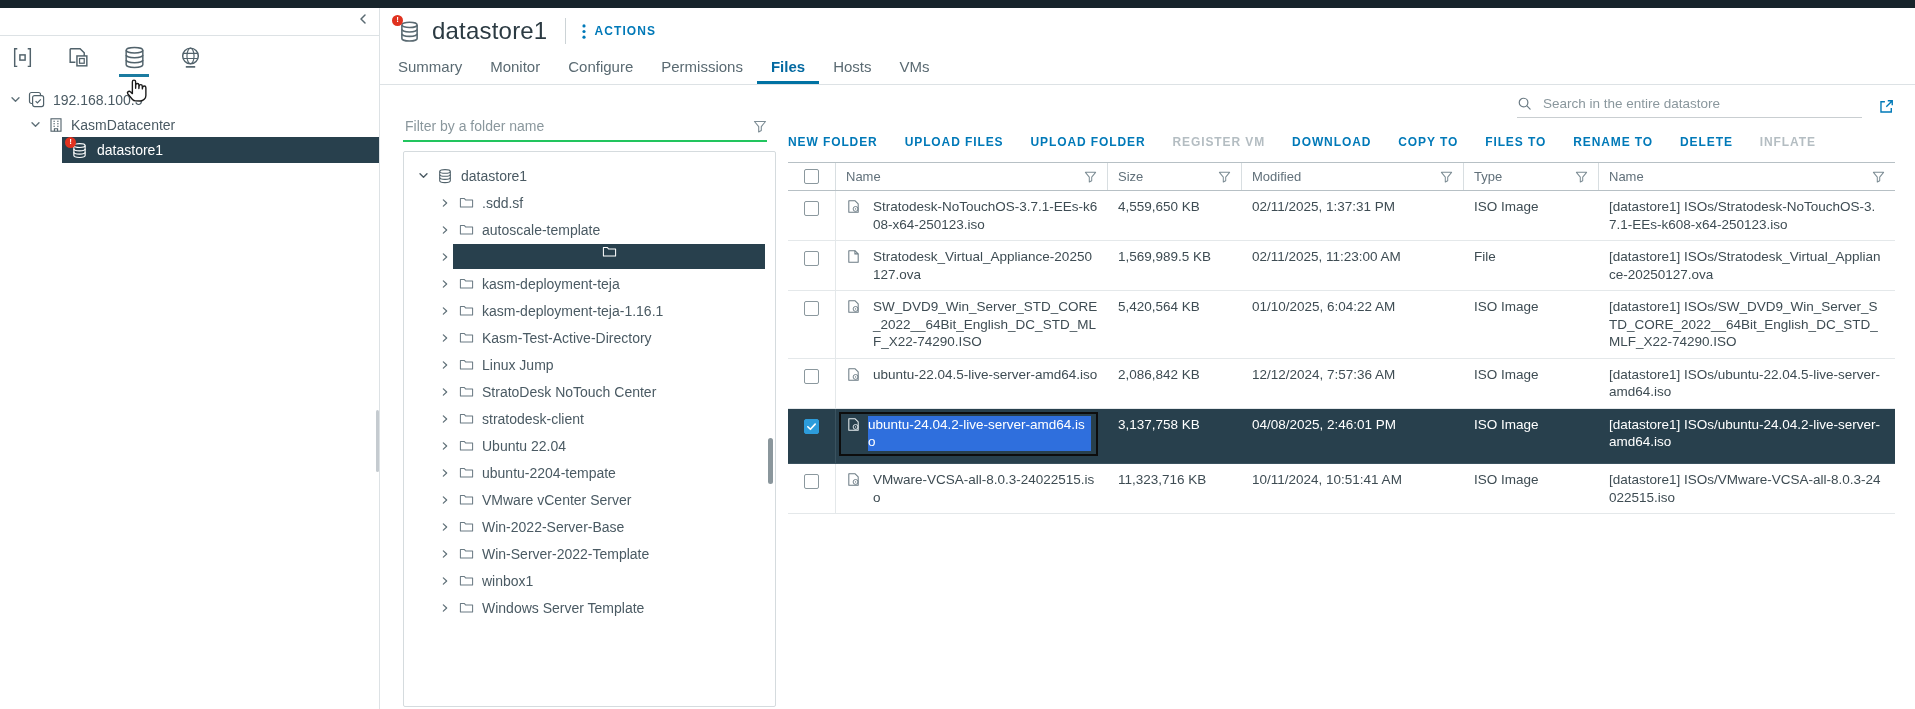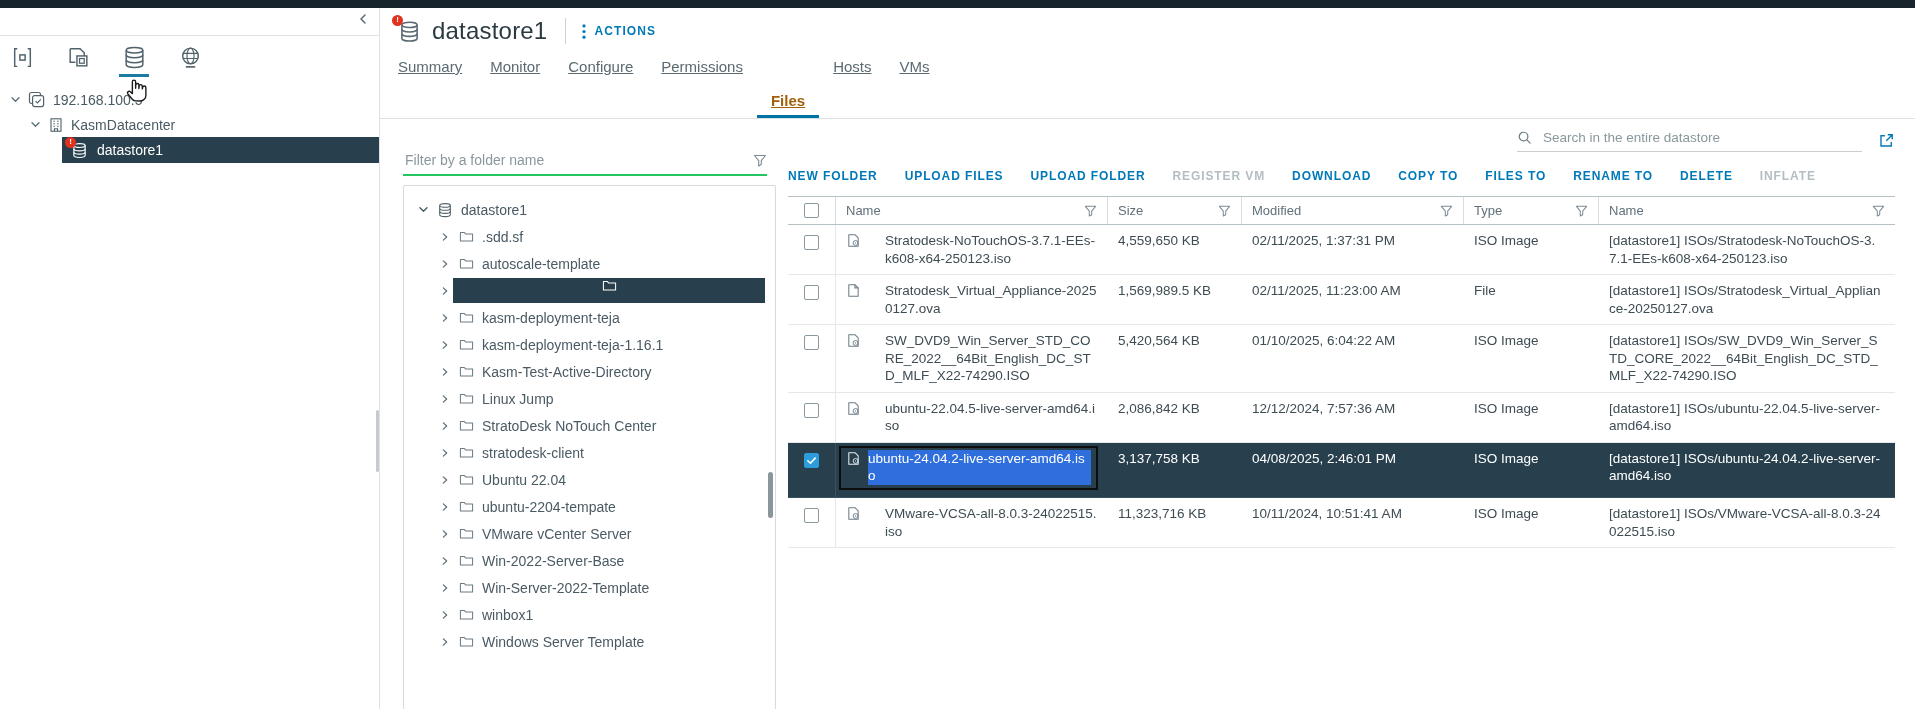--- a/index.html
+++ b/index.html
@@ -29,22 +29,22 @@
   .cursor-hand{position:absolute;left:124px;top:74px;width:30px;height:30px;z-index:9;pointer-events:none;}
 
   
   .main{position:absolute;left:380px;top:8px;right:0;bottom:0;display:flex;flex-direction:column;}
   .main-header{display:flex;align-items:center;padding:9px 0 5px 18px;}
   .ds-hdr-icon{position:relative;color:#5a6a72;margin-right:11px;}
   .page-title{font-size:24px;color:#2b3a42;font-weight:500;letter-spacing:.2px;}
   .hdr-divider{width:1px;height:26px;background:#ccd3d6;margin:0 16px 0 18px;}
   .actions-btn{display:flex;align-items:center;gap:8px;color:#0079b8;font-size:12px;font-weight:700;letter-spacing:1.1px;cursor:pointer;}
   .tabs{display:flex;padding-left:4px;border-bottom:1px solid #dde2e5;}
-  .tab{padding:8px 14px 9px;font-size:15px;color:#5a6a72;cursor:pointer;text-decoration:underline;}
-  .tab.active{color:#a16207;font-weight:600;box-shadow:inset 0 -3px 0 #0072a3;margin-top:34px;}
+  .tab{padding:8px 14px 9px;font-size:15px;color:#5a6a72;cursor:pointer;}
+  .tab.active{color:#0369a1;font-weight:600;box-shadow:inset 0 -3px 0 #0072a3;}
 
   .content{flex:1;display:flex;min-height:0;}
 
   
   .folder-panel{width:396px;box-sizing:border-box;padding-left:23px;flex:none;}
   .filter-row{margin-top:32px;display:flex;align-items:center;border-bottom:2px solid #22c55e;padding-bottom:5px;width:364px;}
   .filter-input{flex:1;border:none;outline:none;font-size:14px;color:#4a5a63;font-family:inherit;background:transparent;}
   .filter-input::placeholder{color:#8a979d;}
   .funnel{color:#7c8c94;cursor:pointer;}
   .tree-box{margin-top:9px;width:373px;box-sizing:border-box;border:1px solid #d5dbde;border-radius:2px;height:556px;position:relative;padding-top:10px;}
@@ -73,21 +73,21 @@
   .g-hcell:last-child{border-right:none;}
   .g-hcheck{width:48px;display:flex;align-items:center;justify-content:center;border-right:1px solid #d8dee1;box-sizing:border-box;padding:6px 0;}
   .g-row{display:flex;border-bottom:1px solid #e4e8ea;font-size:13.5px;color:#3e4c53;line-height:1.3;}
   .g-cell{padding:7px 10px;box-sizing:border-box;}
   .g-check{width:48px;display:flex;justify-content:center;align-items:flex-start;padding:10px 0 0;border-right:1px solid #e4e8ea;box-sizing:border-box;}
   .g-col-name{width:272px;flex:none;gap:28px;}
   .g-col-size{width:134px;flex:none;}
   .g-col-mod{width:222px;flex:none;}
   .g-col-type{width:135px;flex:none;}
   .g-col-path{flex:1;min-width:0;}
-  .name-cell{display:flex;gap:24px;align-items:flex-start;}
+  .name-cell{display:flex;gap:12px;align-items:flex-start;}
   .file-icon{color:#6b7b84;margin-top:1px;flex:none;}
   .fname,.fpath{word-break:break-all;}
   .g-row.selected{background:#28404d;color:#fff;border-color:#3a525f;}
   .g-row.selected .g-check{border-right-color:#3a525f;}
   .g-row.selected .file-icon{color:#e8eef1;}
   .rename-box{display:flex;gap:7px;align-items:flex-start;border:2px solid #0d0d0d;padding:2px 5px 3px;margin:-4px 0 0 -7px;min-width:0;}
   .hl{background:#2f6fdd;color:#fff;word-break:break-all;}
   .cb{width:15px;height:15px;border:1px solid #8b989e;border-radius:2px;background:#fff;box-sizing:border-box;cursor:pointer;display:flex;align-items:center;justify-content:center;}
   .cb.checked{background:#2d9cdb;border-color:#2d9cdb;}
 </style>

